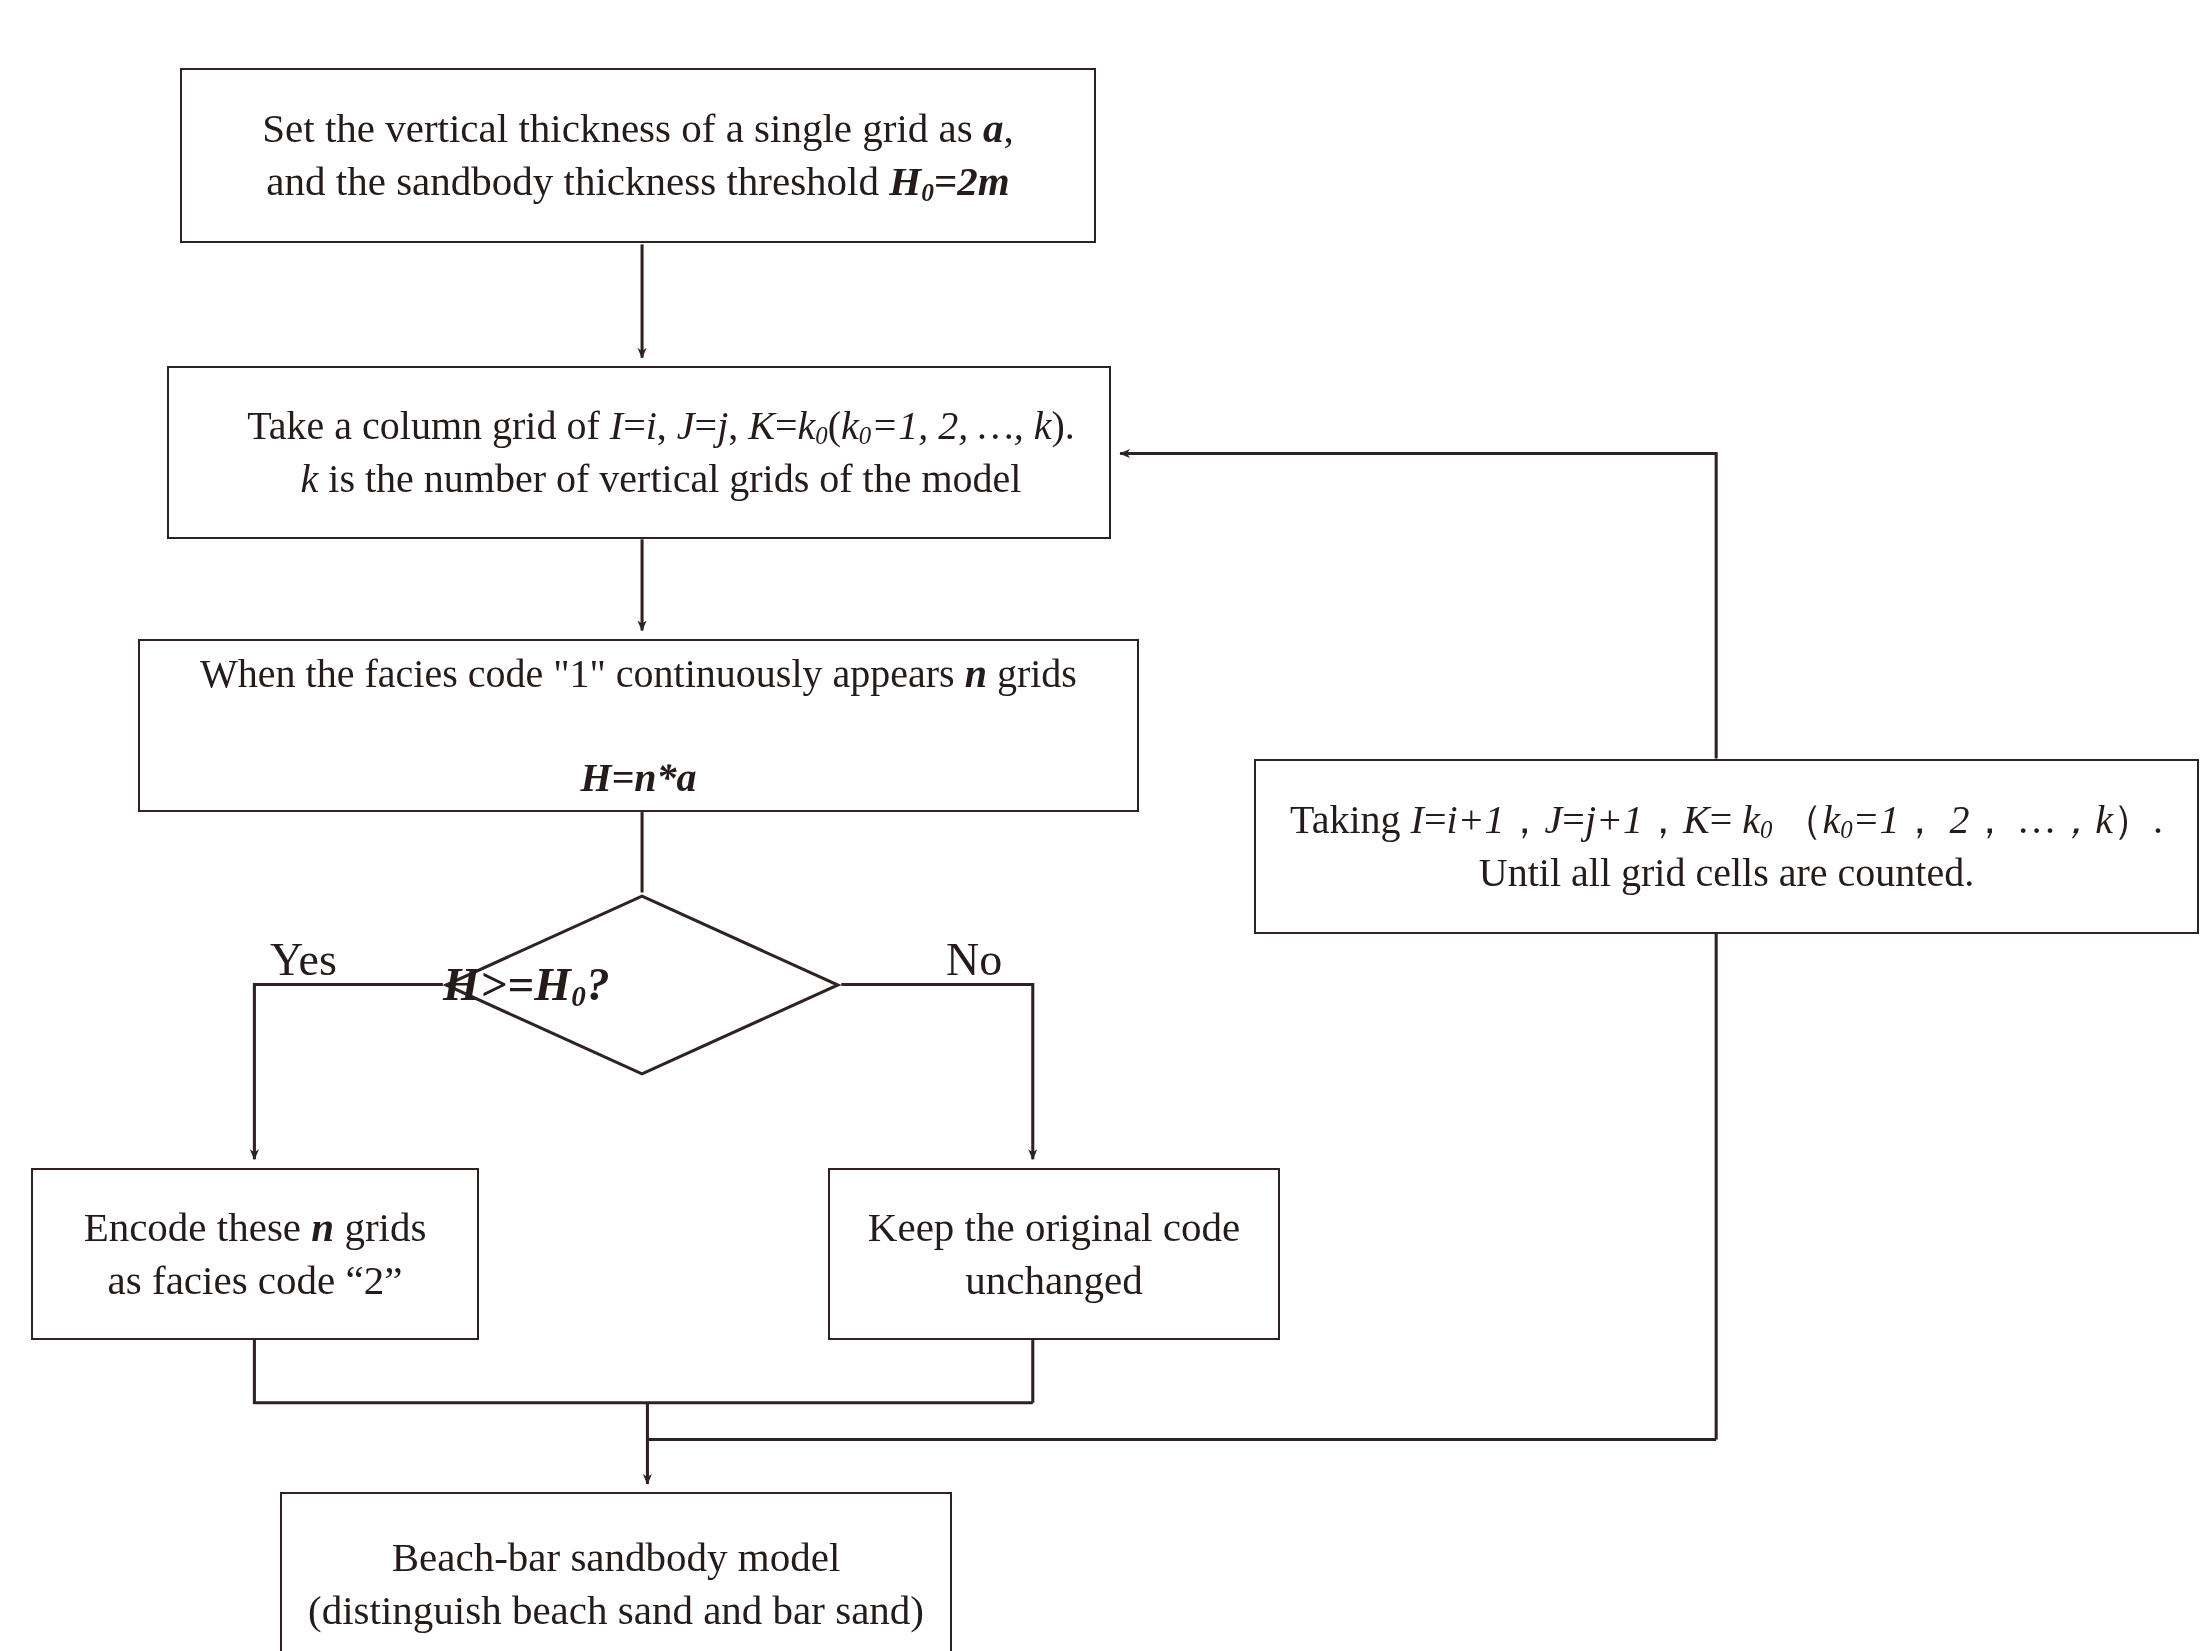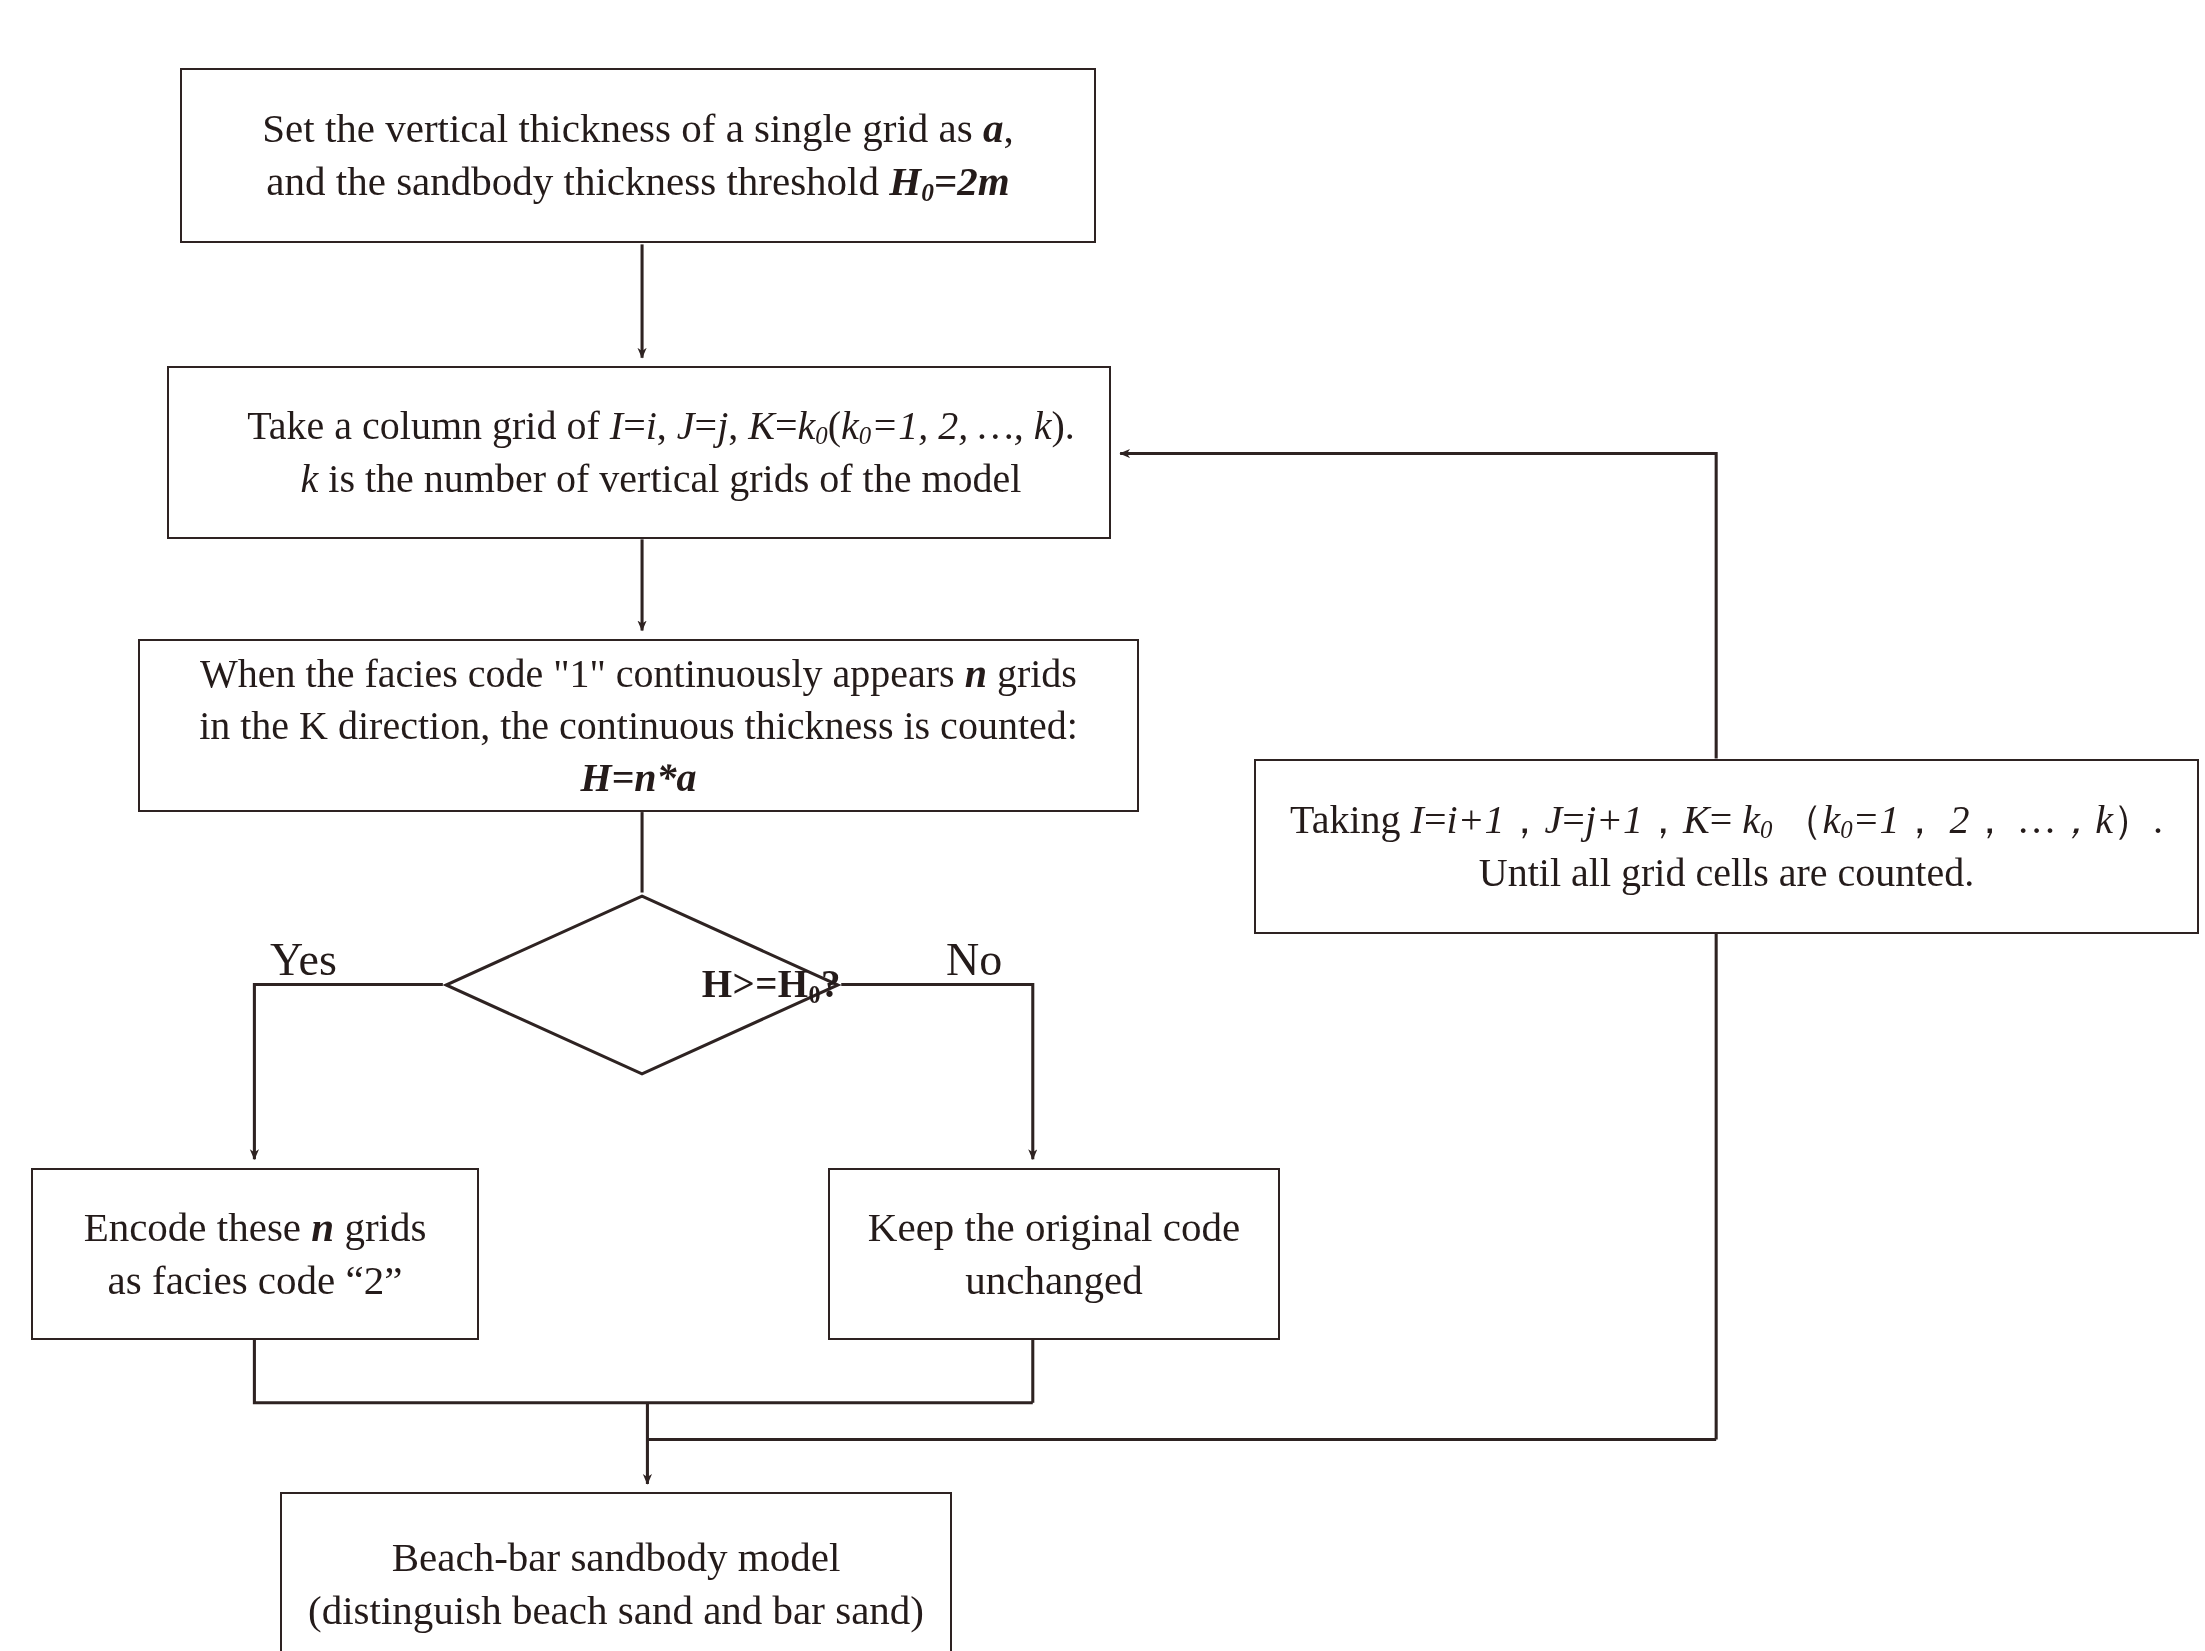--- a/index.html
+++ b/index.html
@@ -44,23 +44,24 @@
   .fs-mid { font-size: 40px; }
   .bi { font-style: italic; font-weight: bold; }
   .it { font-style: italic; }
   sub { font-size: 0.62em; vertical-align: -0.22em; }
   .diamond-wrap {
     position: absolute;
   }
   .diamond-label {
     position: absolute;
     width: 100%;
-    text-align: right;
-    font-size: 39px;
+    text-align: left;
+    font-size: 47px;
     font-weight: bold;
+    font-style: italic;
     top: 50%;
     transform: translateY(-50%);
     letter-spacing: 0.4px;
   }
   .edge-label {
     position: absolute;
     font-size: 46px;
     white-space: nowrap;
   }
 </style>
@@ -111,21 +112,21 @@
   <div class="node" style="left:167px; top:330px; width:944px; height:173px;padding-left:44px;">
     <div class="txt fs-mid">
       <span>Take a column grid of </span><span class="it">I</span><span>=</span><span class="it">i</span><span>, </span><span class="it">J</span><span>=</span><span class="it">j</span><span>, </span><span class="it">K</span><span>=</span><span class="it"><span>k</span><sub>0</sub></span><span>(</span><span class="it"><span>k</span><sub>0</sub></span><span class="it">=1, 2, …, </span><span class="it">k</span><span>).</span><br>
       <span class="it">k</span><span> is the number of vertical grids of the model</span>
     </div>
   </div>
 
   <div class="node" style="left:138px; top:603px; width:1001px; height:173px;">
     <div class="txt fs-mid">
       <span>When the facies code "1" continuously appears </span><span class="bi">n</span><span> grids</span><br>
-      <span>in the K direction, the continuous thickness is counted:</span><br>
+      <br>
       <span class="bi"><span>H</span><span>=n*a</span></span>
     </div>
   </div>
 
   <div class="diamond-wrap" style="left:443px; top:857px; width:398px; height:184px;">
     <svg width="398" height="184" viewBox="0 0 520 240" xmlns="http://www.w3.org/2000/svg">
       <polygon points="260,4 516,120 260,236 4,120" fill="#ffffff" stroke="#2e2322" stroke-width="4"></polygon>
     </svg>
     <div class="diamond-label">
       <span>H</span><span>&gt;=</span><span>H</span><sub>0</sub><span>?</span>

